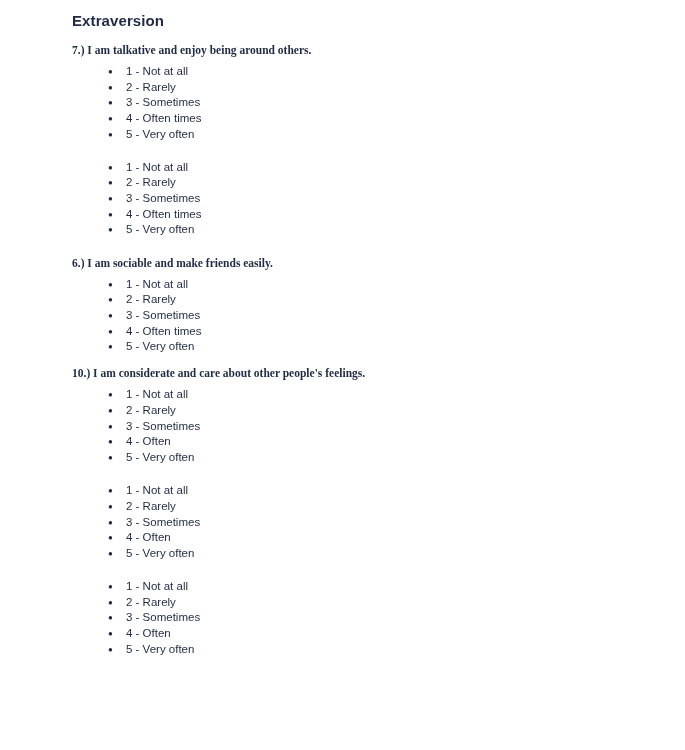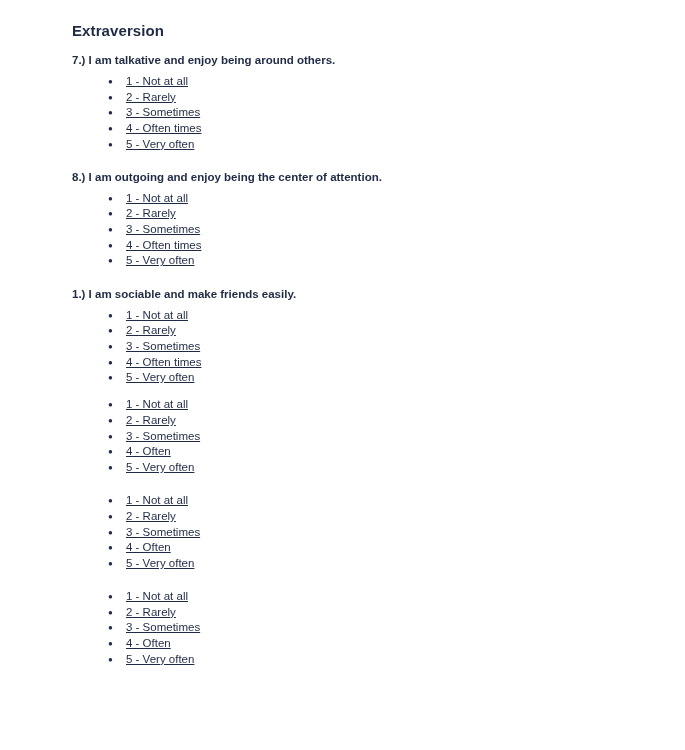--- a/index.html
+++ b/index.html
@@ -20,42 +20,42 @@
     width: 685px;
   }
   .section-heading {
     font-size: 15px;
     font-weight: bold;
     color: #1f2a44;
     margin: 10px 0 14px 0;
     letter-spacing: 0.1px;
   }
   .section:first-child .section-heading {
-    margin-top: 22px;
+    margin-top: 12px;
   }
   .question {
     font-size: 11.5px;
     font-weight: bold;
     color: #1f2a44;
     margin: 0 0 6px 0;
     line-height: 1.3;
+    font-family: Liberation Serif, serif;
   }
   ul.options {
     list-style: none;
     margin: 0 0 18px 0;
     padding: 0 0 0 36px;
   }
   ul.options li {
     font-size: 11.5px;
     color: #1f2a44;
     line-height: 1.32;
     position: relative;
     padding-left: 18px;
     margin: 0 0 0.5px 0;
-    text-decoration: underline;
   }
   ul.options li::before {
     content: "\25CF";
     position: absolute;
     left: 0;
     top: 0;
     font-size: 8px;
     line-height: 1.9;
     color: #1f2a44;
   }
@@ -76,45 +76,45 @@
       <ul class="options">
         <li>1 - Not at all</li>
         <li>2 - Rarely</li>
         <li>3 - Sometimes</li>
         <li>4 - Often times</li>
         <li>5 - Very often</li>
       </ul>
     </div>
 
     <div class="q-block">
-      <p class="question">8.) I am outgoing and enjoy being the center of attention.</p>
       <ul class="options">
         <li>1 - Not at all</li>
         <li>2 - Rarely</li>
         <li>3 - Sometimes</li>
         <li>4 - Often times</li>
         <li>5 - Very often</li>
       </ul>
     </div>
 
     <div class="q-block">
-      <p class="question">1.) I am sociable and make friends easily.</p>
+      <p class="question">6.) I am sociable and make friends easily.</p>
       <ul class="options">
         <li>1 - Not at all</li>
         <li>2 - Rarely</li>
         <li>3 - Sometimes</li>
         <li>4 - Often times</li>
         <li>5 - Very often</li>
       </ul>
     </div>
   </div>
 
   <div class="section">
 
     <div class="q-block">
+      <p class="question">10.) I am considerate and care about other people's feelings.</p>
       <ul class="options">
         <li>1 - Not at all</li>
         <li>2 - Rarely</li>
         <li>3 - Sometimes</li>
         <li>4 - Often</li>
         <li>5 - Very often</li>
       </ul>
     </div>
 
     <div class="q-block">

